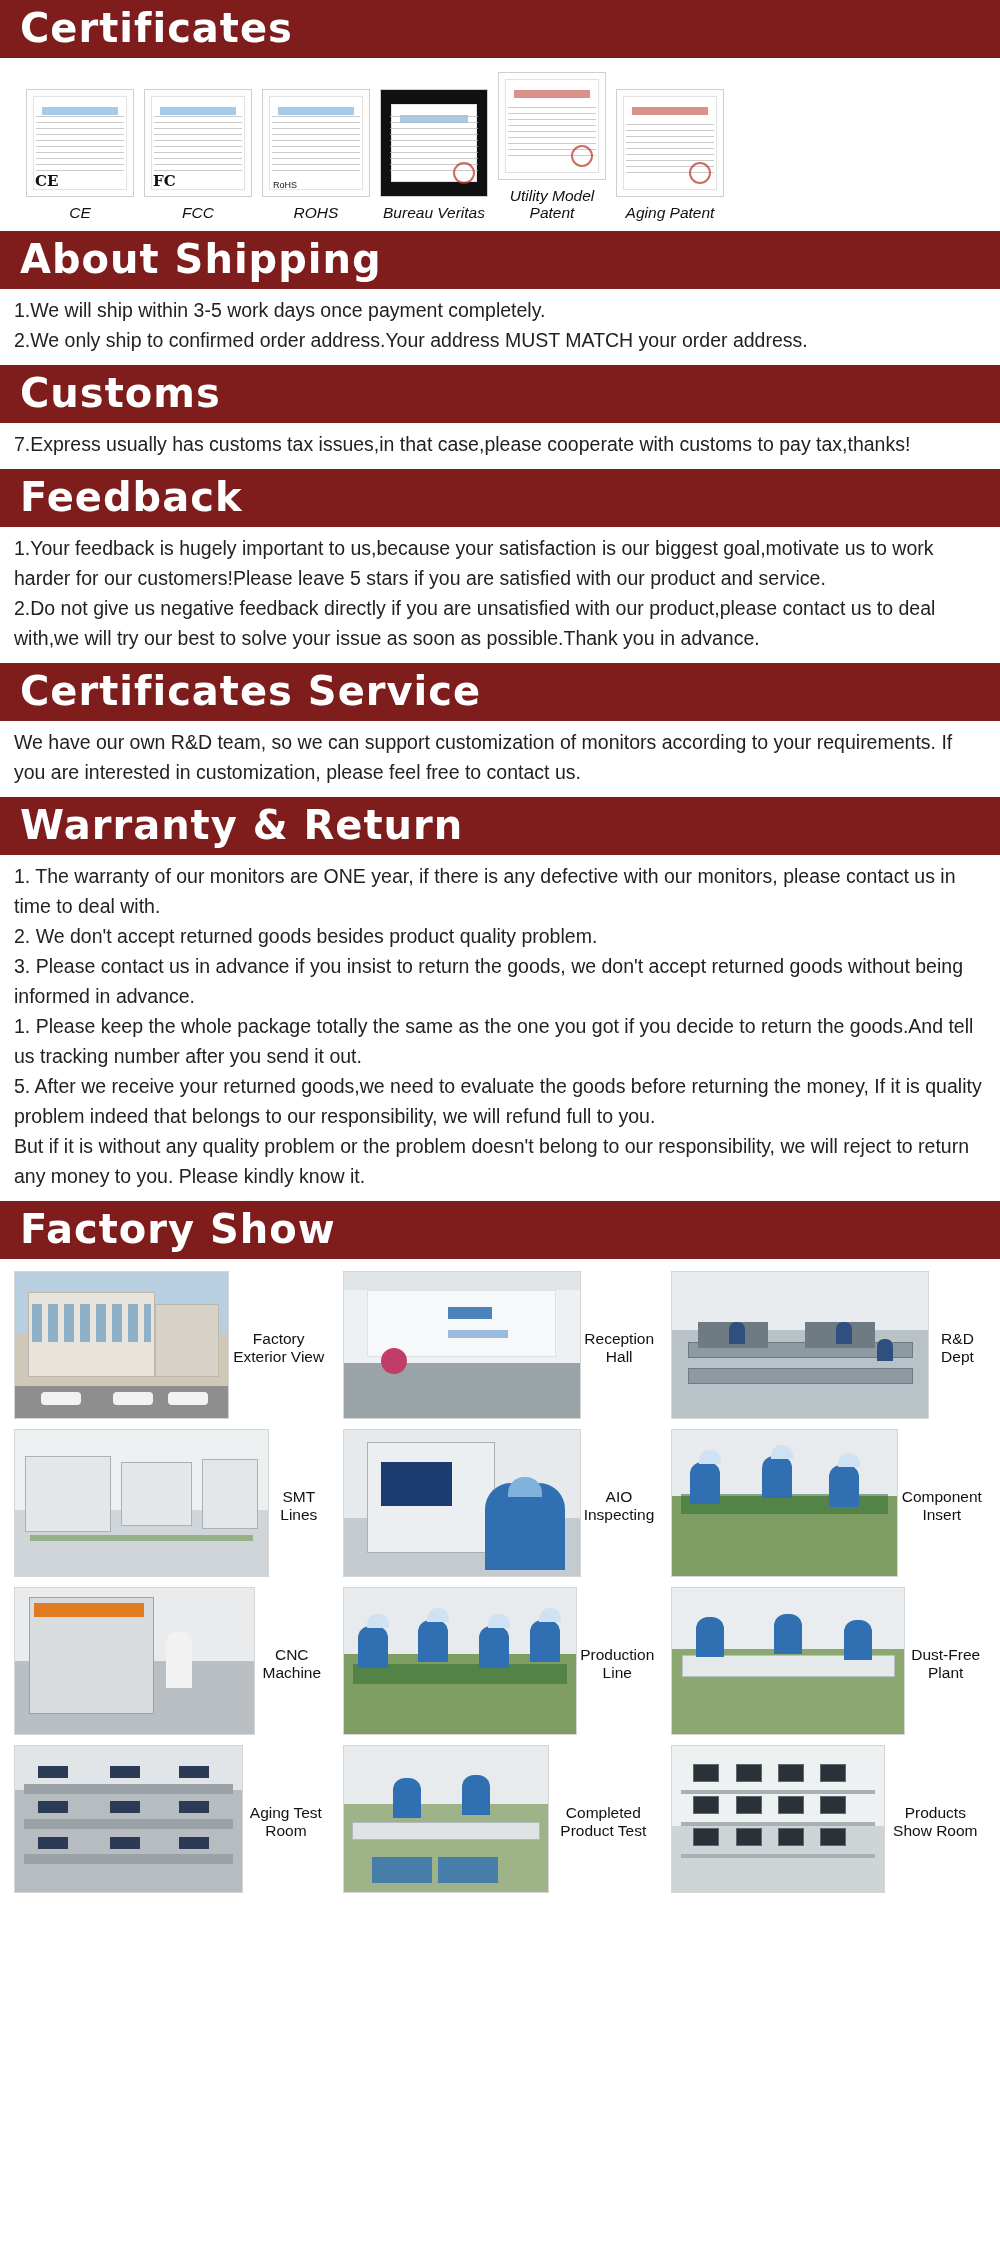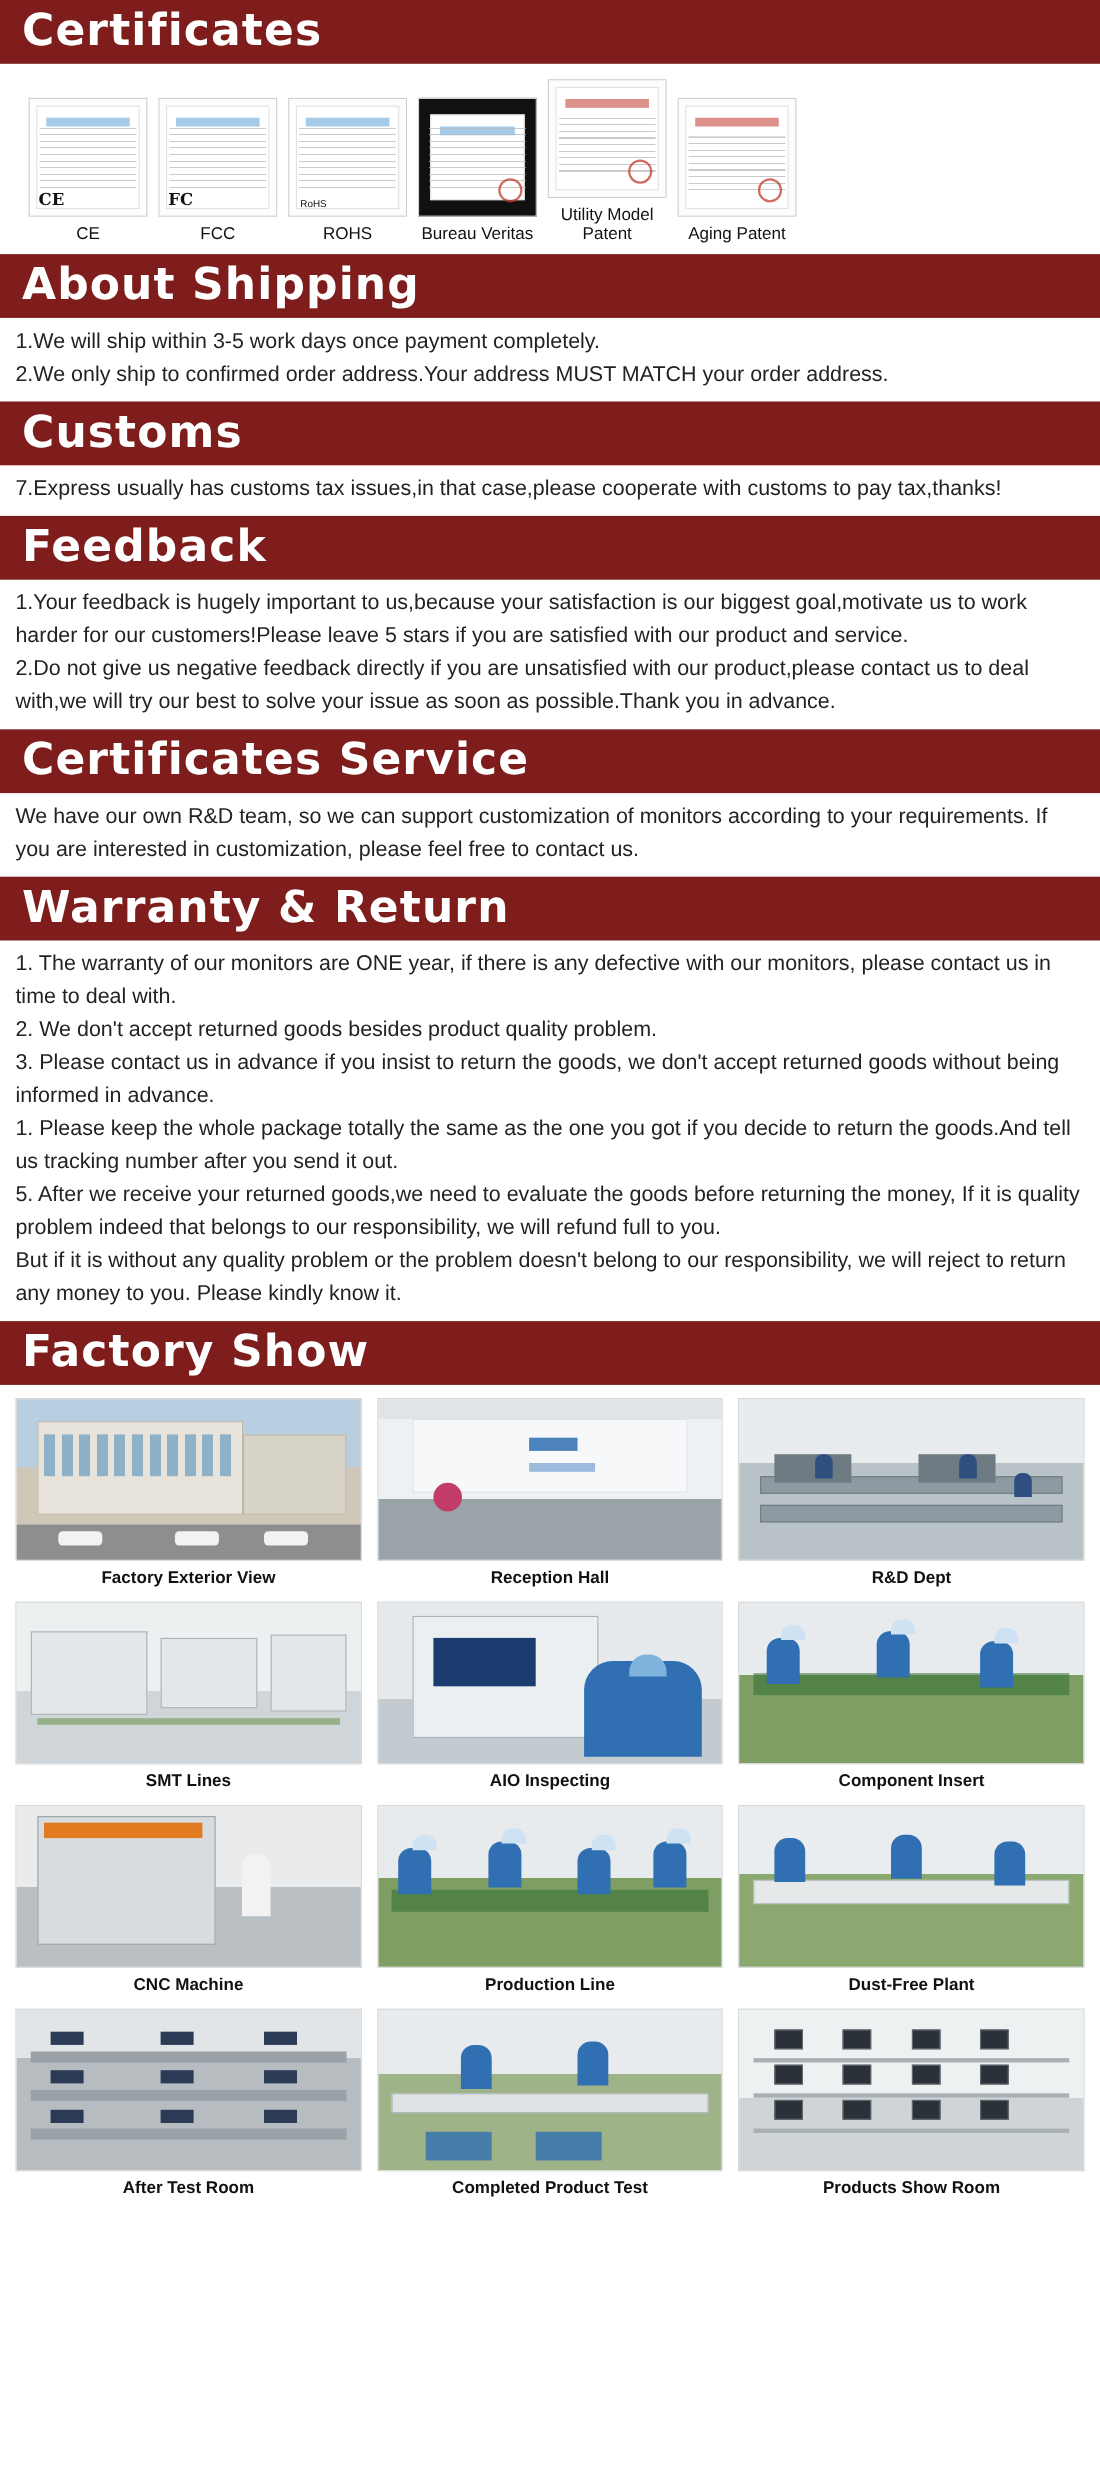--- a/index.html
+++ b/index.html
@@ -61,20 +61,21 @@
     background: #fdfdfd;
     position: relative;
     overflow: hidden;
   }
   .cert-caption {
     margin-top: 8px;
     font-size: 14.5px;
     color: #1a1a1a;
     text-align: center;
     line-height: 17px;
+    font-style: italic;
   }
   
   .paper {
     position: absolute; inset: 6px;
     background: #ffffff;
     border: 1px solid #e2e2e2;
   }
   .paper::before {
     content: "";
     position: absolute; left: 8px; right: 8px; top: 10px;
@@ -117,21 +118,21 @@
   .cert-red .paper::before { background: #c0392b; }
   .cert-red .lines { top: 34px; }
 
   
   .grid {
     display: grid;
     grid-template-columns: repeat(3, 1fr);
     gap: 10px 14px;
     padding: 12px 14px 16px 14px;
   }
-  .cell { display: flex; flex-direction: column; align-items: center; font-weight: bold; }
+  .cell { display: flex; flex-direction: row; align-items: center; }
   .photo {
     width: 100%;
     height: 148px;
     border: 1px solid #d6d6d6;
     position: relative;
     overflow: hidden;
     background: #d9dde0;
   }
   .cap {
     margin-top: 7px;
@@ -424,21 +425,21 @@
         <div class="box" style="left:10%; top:14%;"></div>
           <div class="box" style="left:42%; top:14%;"></div>
           <div class="box" style="left:72%; top:14%;"></div>
         <div class="box" style="left:10%; top:38%;"></div>
           <div class="box" style="left:42%; top:38%;"></div>
           <div class="box" style="left:72%; top:38%;"></div>
         <div class="box" style="left:10%; top:62%;"></div>
           <div class="box" style="left:42%; top:62%;"></div>
           <div class="box" style="left:72%; top:62%;"></div>
       </div>
-      <div class="cap">After Test Room</div>
+      <div class="cap">Aging Test Room</div>
     </div>
 
     <div class="cell">
       <div class="photo sc-test">
         <div class="tbl"></div>
         <div class="bin" style="left:14%;"></div>
           <div class="bin" style="left:46%;"></div>
         <div style="position:absolute; left:24%; top:22%; width:28px; height:40px; background:#2f6fb2; border-radius:12px 12px 0 0;"></div>
         <div style="position:absolute; left:58%; top:20%; width:28px; height:40px; background:#2f6fb2; border-radius:12px 12px 0 0;"></div>
       </div>

